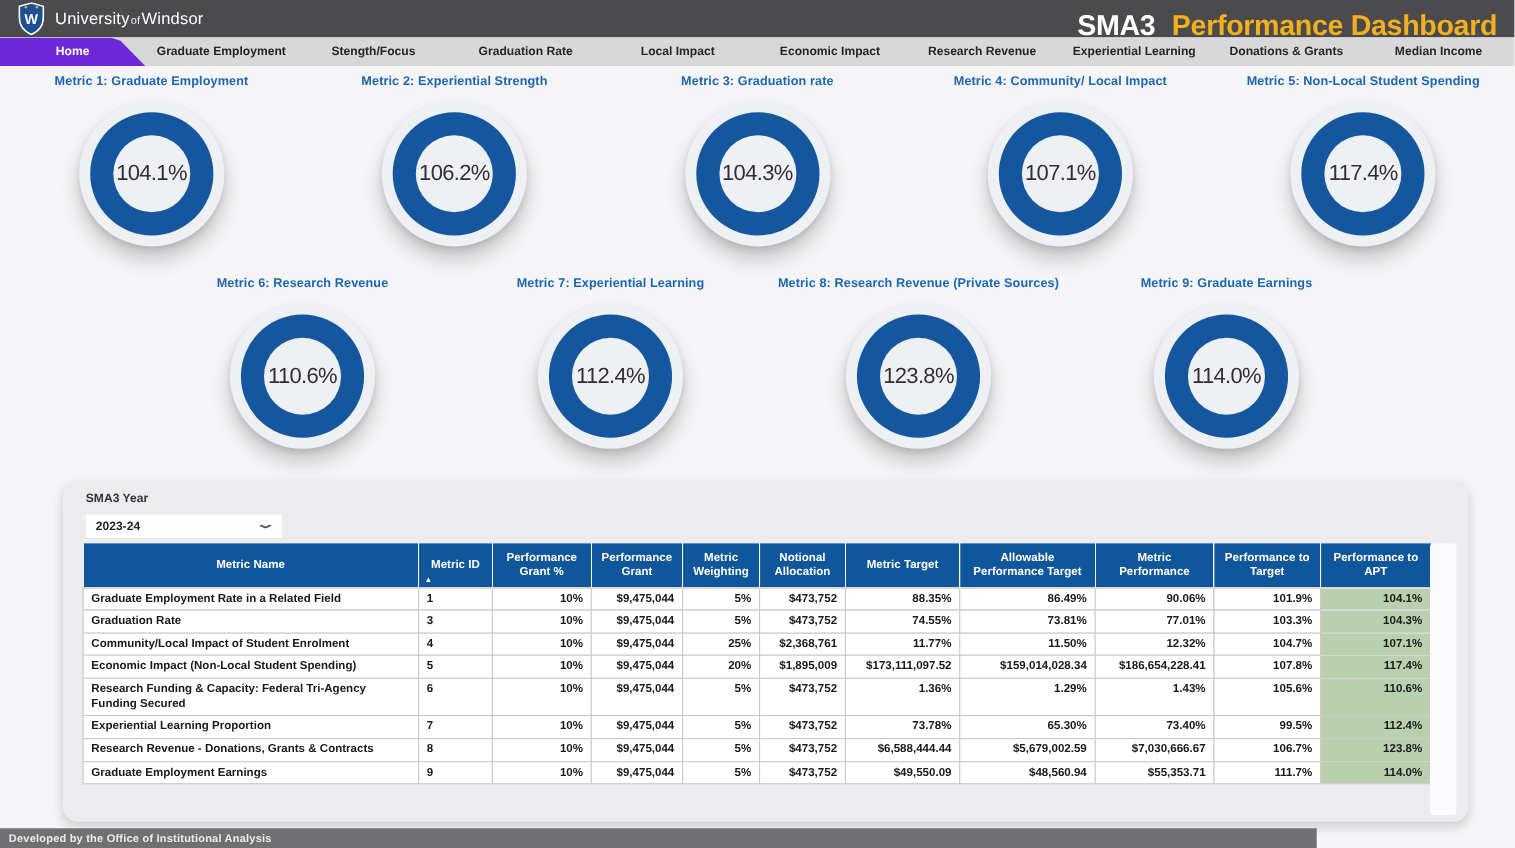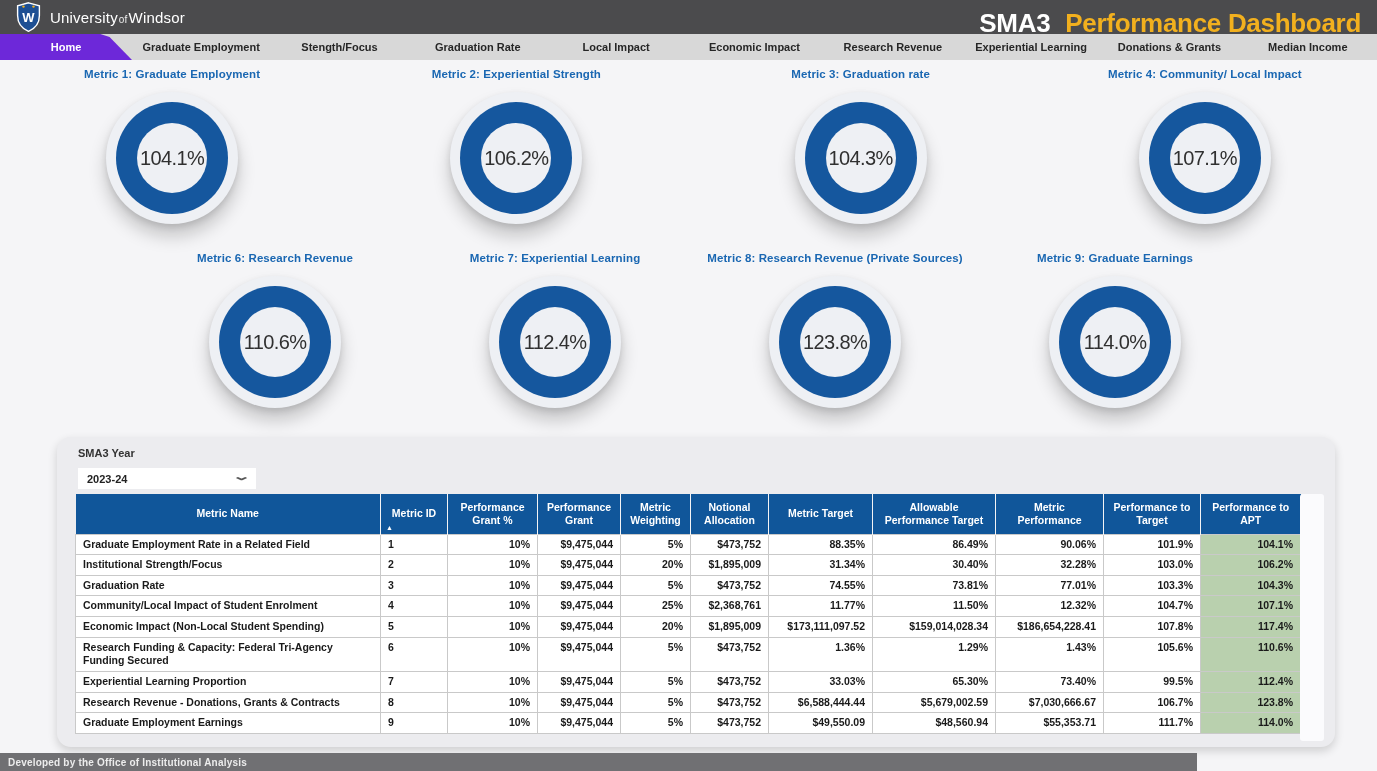--- a/index.html
+++ b/index.html
@@ -154,20 +154,30 @@
       <div class="metric">
         <div class="metric-label">Metric 4: Community/ Local Impact</div>
         <div class="gauge">
           <div class="ring">
             <div class="inner">
               <span class="gauge-val">107.1%</span>
             </div>
           </div>
         </div>
       </div>
+      <div class="metric">
+        <div class="metric-label">Metric 5: Non-Local Student Spending</div>
+        <div class="gauge">
+          <div class="ring">
+            <div class="inner">
+              <span class="gauge-val">117.4%</span>
+            </div>
+          </div>
+        </div>
+      </div>
     </div>
   <div class="metrics-row metrics-row2">
       <div class="metric">
         <div class="metric-label">Metric 6: Research Revenue</div>
         <div class="gauge">
           <div class="ring">
             <div class="inner">
               <span class="gauge-val">110.6%</span>
             </div>
           </div>
@@ -249,33 +259,20 @@
               <td class="right">$9,475,044</td>
               <td class="right">5%</td>
               <td class="right">$473,752</td>
               <td class="right">88.35%</td>
               <td class="right">86.49%</td>
               <td class="right">90.06%</td>
               <td class="right">101.9%</td>
               <td class="right apt">104.1%</td>
             </tr>
             <tr>
-              <td class="">Institutional Strength/Focus</td>
-              <td class="">2</td>
-              <td class="right">10%</td>
-              <td class="right">$9,475,044</td>
-              <td class="right">20%</td>
-              <td class="right">$1,895,009</td>
-              <td class="right">31.34%</td>
-              <td class="right">30.40%</td>
-              <td class="right">32.28%</td>
-              <td class="right">103.0%</td>
-              <td class="right apt">106.2%</td>
-            </tr>
-            <tr>
               <td class="">Graduation Rate</td>
               <td class="">3</td>
               <td class="right">10%</td>
               <td class="right">$9,475,044</td>
               <td class="right">5%</td>
               <td class="right">$473,752</td>
               <td class="right">74.55%</td>
               <td class="right">73.81%</td>
               <td class="right">77.01%</td>
               <td class="right">103.3%</td>
@@ -320,21 +317,21 @@
               <td class="right">105.6%</td>
               <td class="right apt">110.6%</td>
             </tr>
             <tr>
               <td class="">Experiential Learning Proportion</td>
               <td class="">7</td>
               <td class="right">10%</td>
               <td class="right">$9,475,044</td>
               <td class="right">5%</td>
               <td class="right">$473,752</td>
-              <td class="right">33.03%</td>
+              <td class="right">73.78%</td>
               <td class="right">65.30%</td>
               <td class="right">73.40%</td>
               <td class="right">99.5%</td>
               <td class="right apt">112.4%</td>
             </tr>
             <tr>
               <td class="">Research Revenue - Donations, Grants &amp; Contracts</td>
               <td class="">8</td>
               <td class="right">10%</td>
               <td class="right">$9,475,044</td>

